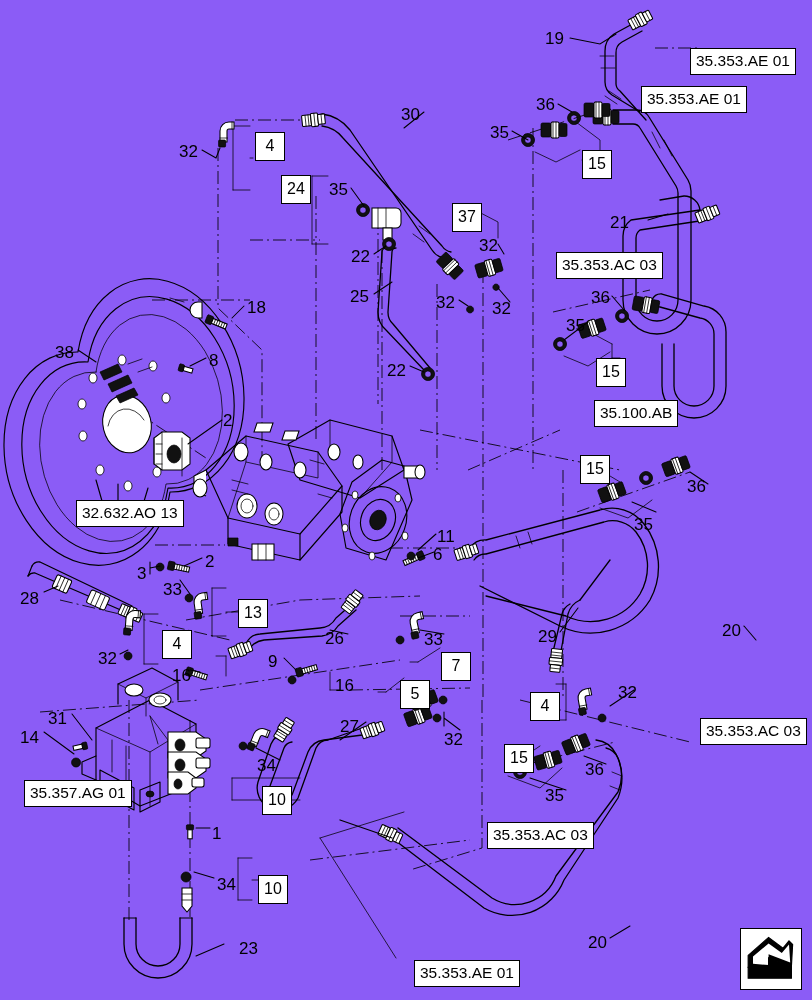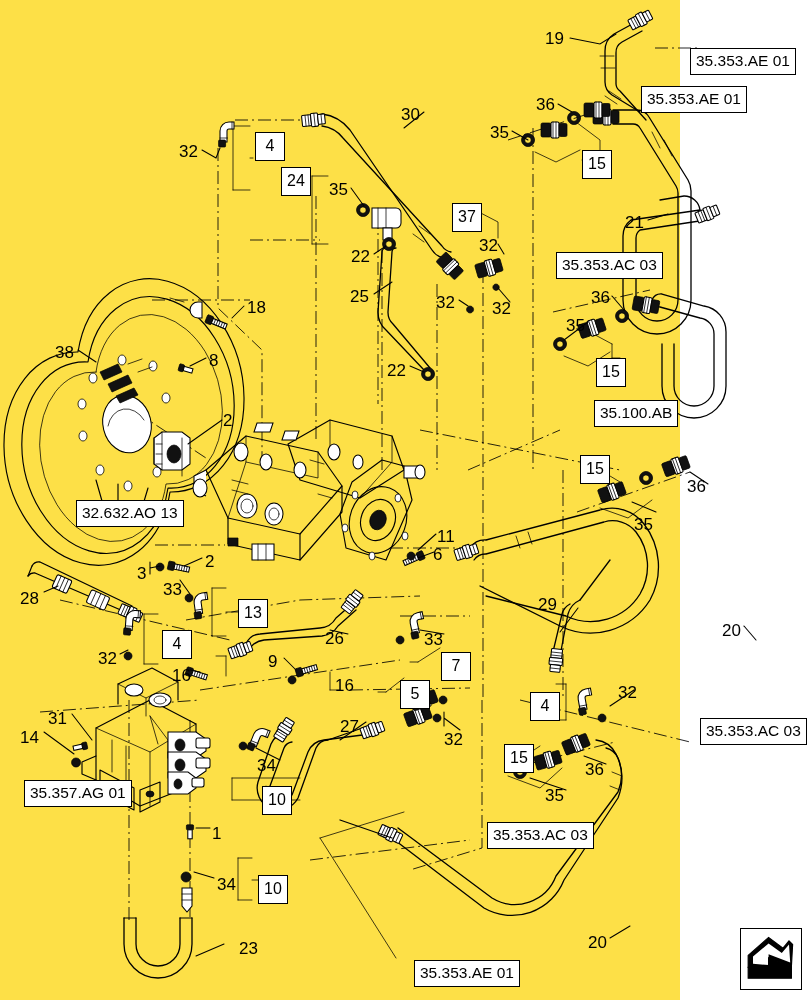--- a/index.html
+++ b/index.html
@@ -1,19 +1,19 @@
 <!DOCTYPE html>
 <html><head>
 <meta charset="utf-8">
 <title>Hydraulic Parts Diagram</title>
 <style>
   html,body{margin:0;padding:0;background:#ffffff;}
   body{width:812px;height:1000px;overflow:hidden;
        font-family:"Liberation Sans",sans-serif;color:#000;}
-  #sheet{position:relative;width:680px;height:1000px;background:#fde047;}
+  #sheet{position:relative;width:812px;height:1000px;background:#8b5cf6;}
   svg#art{position:absolute;left:0;top:0;width:812px;height:1000px;}
 
   
   .cal{position:absolute;font-size:17px;line-height:17px;color:#000;
        font-family:"Liberation Sans",sans-serif;white-space:nowrap;}
 
   
   .boxnum{position:absolute;border:1.4px solid #000;background:#fff;
           font-size:16px;line-height:16px;text-align:center;
           padding:5px 3px 6px 3px;min-width:22px;white-space:nowrap;
@@ -567,59 +567,59 @@
   <div class="cal" style="left:536px;top:96px">36</div>
   <div class="cal" style="left:490px;top:124px">35</div>
   <div class="cal" style="left:401px;top:106px">30</div>
   <div class="cal" style="left:179px;top:143px">32</div>
   <div class="cal" style="left:329px;top:181px">35</div>
   <div class="cal" style="left:351px;top:248px">22</div>
   <div class="cal" style="left:350px;top:288px">25</div>
   <div class="cal" style="left:479px;top:237px">32</div>
   <div class="cal" style="left:436px;top:294px">32</div>
   <div class="cal" style="left:492px;top:300px">32</div>
-  <div class="cal" style="left:625px;top:214px">21</div>
+  <div class="cal" style="left:610px;top:214px">21</div>
   <div class="cal" style="left:387px;top:362px">22</div>
   <div class="cal" style="left:591px;top:289px">36</div>
   <div class="cal" style="left:566px;top:317px">35</div>
   <div class="cal" style="left:55px;top:344px">38</div>
   <div class="cal" style="left:247px;top:299px">18</div>
   <div class="cal" style="left:209px;top:352px">8</div>
   <div class="cal" style="left:223px;top:412px">2</div>
   <div class="cal" style="left:687px;top:478px">36</div>
   <div class="cal" style="left:634px;top:516px">35</div>
   <div class="cal" style="left:137px;top:565px">3</div>
   <div class="cal" style="left:205px;top:553px">2</div>
   <div class="cal" style="left:163px;top:581px">33</div>
   <div class="cal" style="left:437px;top:528px">11</div>
   <div class="cal" style="left:433px;top:546px">6</div>
   <div class="cal" style="left:20px;top:590px">28</div>
   <div class="cal" style="left:98px;top:650px">32</div>
   <div class="cal" style="left:325px;top:630px">26</div>
   <div class="cal" style="left:268px;top:653px">9</div>
   <div class="cal" style="left:424px;top:631px">33</div>
-  <div class="cal" style="left:538px;top:596px">29</div>
+  <div class="cal" style="left:538px;top:628px">29</div>
   <div class="cal" style="left:722px;top:622px">20</div>
   <div class="cal" style="left:172px;top:667px">16</div>
   <div class="cal" style="left:335px;top:677px">16</div>
   <div class="cal" style="left:48px;top:710px">31</div>
   <div class="cal" style="left:20px;top:729px">14</div>
   <div class="cal" style="left:340px;top:718px">27</div>
   <div class="cal" style="left:444px;top:731px">32</div>
   <div class="cal" style="left:618px;top:684px">32</div>
   <div class="cal" style="left:257px;top:757px">34</div>
   <div class="cal" style="left:585px;top:761px">36</div>
   <div class="cal" style="left:545px;top:787px">35</div>
   <div class="cal" style="left:212px;top:825px">1</div>
   <div class="cal" style="left:217px;top:876px">34</div>
   <div class="cal" style="left:239px;top:940px">23</div>
   <div class="cal" style="left:588px;top:934px">20</div>
 
   <div class="boxnum" style="left:255px;top:132px">4</div>
-  <div class="boxnum" style="left:281px;top:167px">24</div>
+  <div class="boxnum" style="left:281px;top:175px">24</div>
   <div class="boxnum" style="left:582px;top:150px">15</div>
   <div class="boxnum" style="left:452px;top:203px">37</div>
   <div class="boxnum" style="left:596px;top:358px">15</div>
   <div class="boxnum" style="left:580px;top:455px">15</div>
   <div class="boxnum" style="left:238px;top:599px">13</div>
   <div class="boxnum" style="left:162px;top:630px">4</div>
   <div class="boxnum" style="left:441px;top:652px">7</div>
   <div class="boxnum" style="left:400px;top:680px">5</div>
   <div class="boxnum" style="left:530px;top:692px">4</div>
   <div class="boxnum" style="left:504px;top:744px">15</div>

